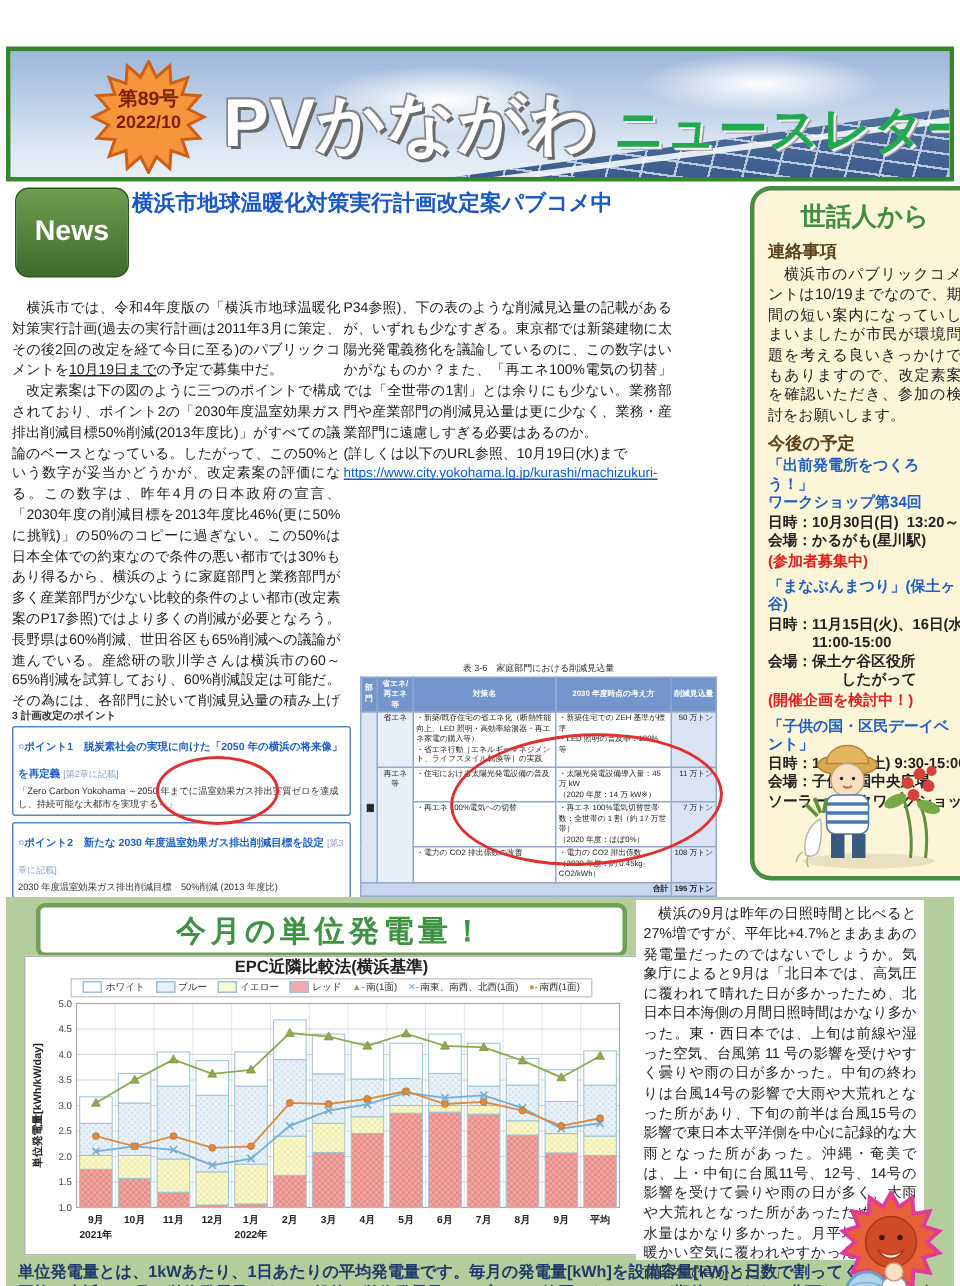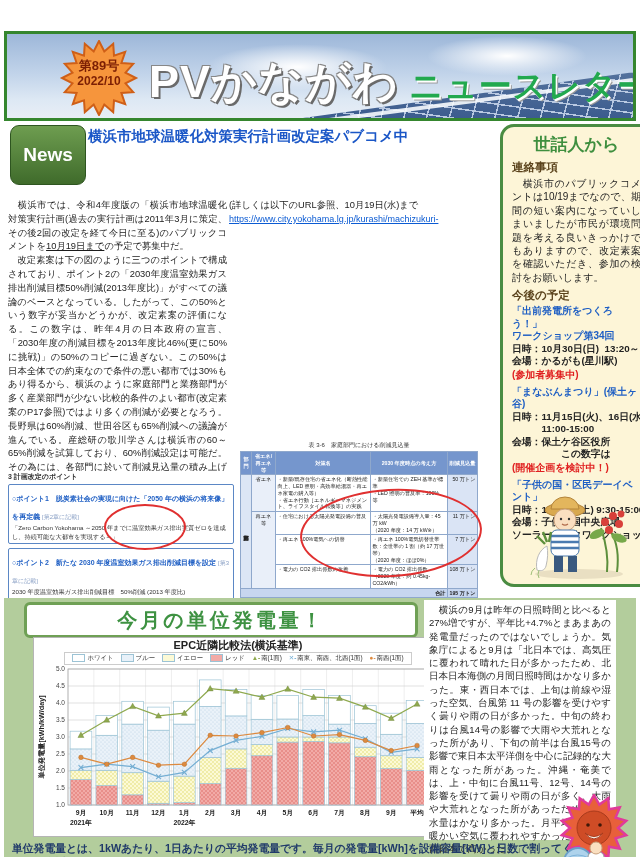--- a/index.html
+++ b/index.html
@@ -69,21 +69,21 @@
   .event{margin-bottom:5px;}
   .etitle{font-size:10px;font-weight:bold;color:#1f5fc4;line-height:12.5px;white-space:pre-line;}
   .eline{font-size:9.8px;font-weight:bold;color:#222;line-height:12.5px;white-space:pre;}
   .enote{font-size:10px;font-weight:bold;color:#e02020;line-height:13px;}
   .kid-art{position:absolute;left:18px;bottom:4px;}
   
   .green-sec{position:absolute;left:4px;top:571px;width:632px;height:286px;background:#b3cd9c;}
   .banner{position:absolute;left:20px;top:4px;width:388px;height:30px;background:#fff;border:3px solid #6fa055;
     border-radius:6px;display:flex;align-items:center;justify-content:center;
     font-size:20px;font-weight:bold;color:#3e9242;letter-spacing:3px;}
-  .chart-card{position:absolute;left:29px;top:39px;width:410px;height:200px;background:#fff;border:1px solid #b5b5b5;box-sizing:border-box;padding:1px 2px;}
+  .chart-card{position:absolute;left:12px;top:39px;width:410px;height:200px;background:#fff;border:1px solid #b5b5b5;box-sizing:border-box;padding:1px 2px;}
   .chart-title{font-size:11px;font-weight:bold;text-align:center;color:#222;line-height:13px;}
   .chart-legend{display:flex;justify-content:center;gap:7px;font-size:6.4px;color:#333;
     border:1px solid #ccc;margin:0 28px;padding:1px 2px;align-items:center;}
   .chart-legend .sw{display:inline-block;width:11px;height:6px;border:1px solid #9cc3d5;margin-right:2px;vertical-align:middle;}
   .chart-legend .mk{font-weight:bold;margin-right:1px;}
   .para-card{position:absolute;left:420px;top:2px;width:192px;height:240px;background:#fff;box-sizing:border-box;padding:3px 5px;}
   .weather{font-size:9.5px;line-height:13.3px;text-align:justify;color:#222;}
   .notes{position:absolute;left:8px;top:243px;width:612px;}
   .note-line{font-size:10.8px;line-height:14.2px;color:#203a6a;font-weight:bold;text-align:justify;}
   .clipped-row{position:absolute;left:8px;top:284px;width:560px;height:3px;overflow:hidden;
@@ -119,20 +119,21 @@
   <div class="heads">
     <div class="head1">横浜市地球温暖化対策実行計画改定案パブコメ中</div>
   </div>
 
   <div class="col col1">
     <p><span>　横浜市では、令和4年度版の「横浜市地球温暖化対策実行計画(過去の実行計画は2011年3月に策定、その後2回の改定を経て今日に至る)のパブリックコメントを</span><span class="u">10月19日まで</span><span>の予定で募集中だ。</span></p>
     <p>　改定素案は下の図のように三つのポイントで構成されており、ポイント2の「2030年度温室効果ガス排出削減目標50%削減(2013年度比)」がすべての議論のベースとなっている。したがって、この50%という数字が妥当かどうかが、改定素案の評価になる。この数字は、昨年4月の日本政府の宣言、「2030年度の削減目標を2013年度比46%(更に50%に挑戦)」の50%のコピーに過ぎない。この50%は日本全体での約束なので条件の悪い都市では30%もあり得るから、横浜のように家庭部門と業務部門が多く産業部門が少ない比較的条件のよい都市(改定素案のP17参照)ではより多くの削減が必要となろう。長野県は60%削減、世田谷区も65%削減への議論が進んでいる。産総研の歌川学さんは横浜市の60～65%削減を試算しており、60%削減設定は可能だ。その為には、各部門に於いて削減見込量の積み上げが必要となる。例えば、改定素案の家庭部門に於いて(第3章の4項</p>
   </div>
 
   <div class="col col2">
+    <p>P34参照)、下の表のような削減見込量の記載があるが、いずれも少なすぎる。東京都では新築建物に太陽光発電義務化を議論しているのに、この数字はいかがなものか？また、「再エネ100%電気の切替」では「全世帯の1割」とは余りにも少ない。業務部門や産業部門の削減見込量は更に少なく、業務・産業部門に遠慮しすぎる必要はあるのか。</p>
     <p class="url-note">(詳しくは以下のURL参照、10月19日(水)まで</p>
     <a class="url" href="#">https://www.city.yokohama.lg.jp/kurashi/machizukuri-</a>
 
   </div>
 
   <div class="points">
     <div class="points-title">3 計画改定のポイント</div>
     <div id="points-list">
         <div class="pbox">
           <div><span class="phead">○ポイント1　脱炭素社会の実現に向けた「2050 年の横浜の将来像」を再定義 </span><span class="ptag">[第2章に記載]</span></div>
@@ -212,21 +213,21 @@
 ワークショップ第34回</div>
           <div class="eline">日時：10月30日(日)  13:20～</div>
           <div class="eline">会場：かるがも(星川駅)</div>
           <div class="enote">(参加者募集中)</div>
         </div>
         <div class="event">
           <div class="etitle">「まなぶんまつり」(保土ヶ谷)</div>
           <div class="eline">日時：11月15日(火)、16日(水)</div>
           <div class="eline">　　　11:00-15:00</div>
           <div class="eline">会場：保土ケ谷区役所</div>
-          <div class="eline">　　　　　この数字は</div>
+          <div class="eline">　　　　　したがって</div>
           <div class="enote">(開催企画を検討中！)</div>
         </div>
         <div class="event">
           <div class="etitle">「子供の国・区民デーイベント」</div>
           <div class="eline">日時：12月3日(土) 9:30-15:00</div>
           <div class="eline">会場：子供の国中央広場</div>
           <div class="eline">ソーラーバッタワークショップ</div>
         </div>
       </div>
     <svg class="kid-art" width="118" height="92" viewBox="0 0 118 92">

